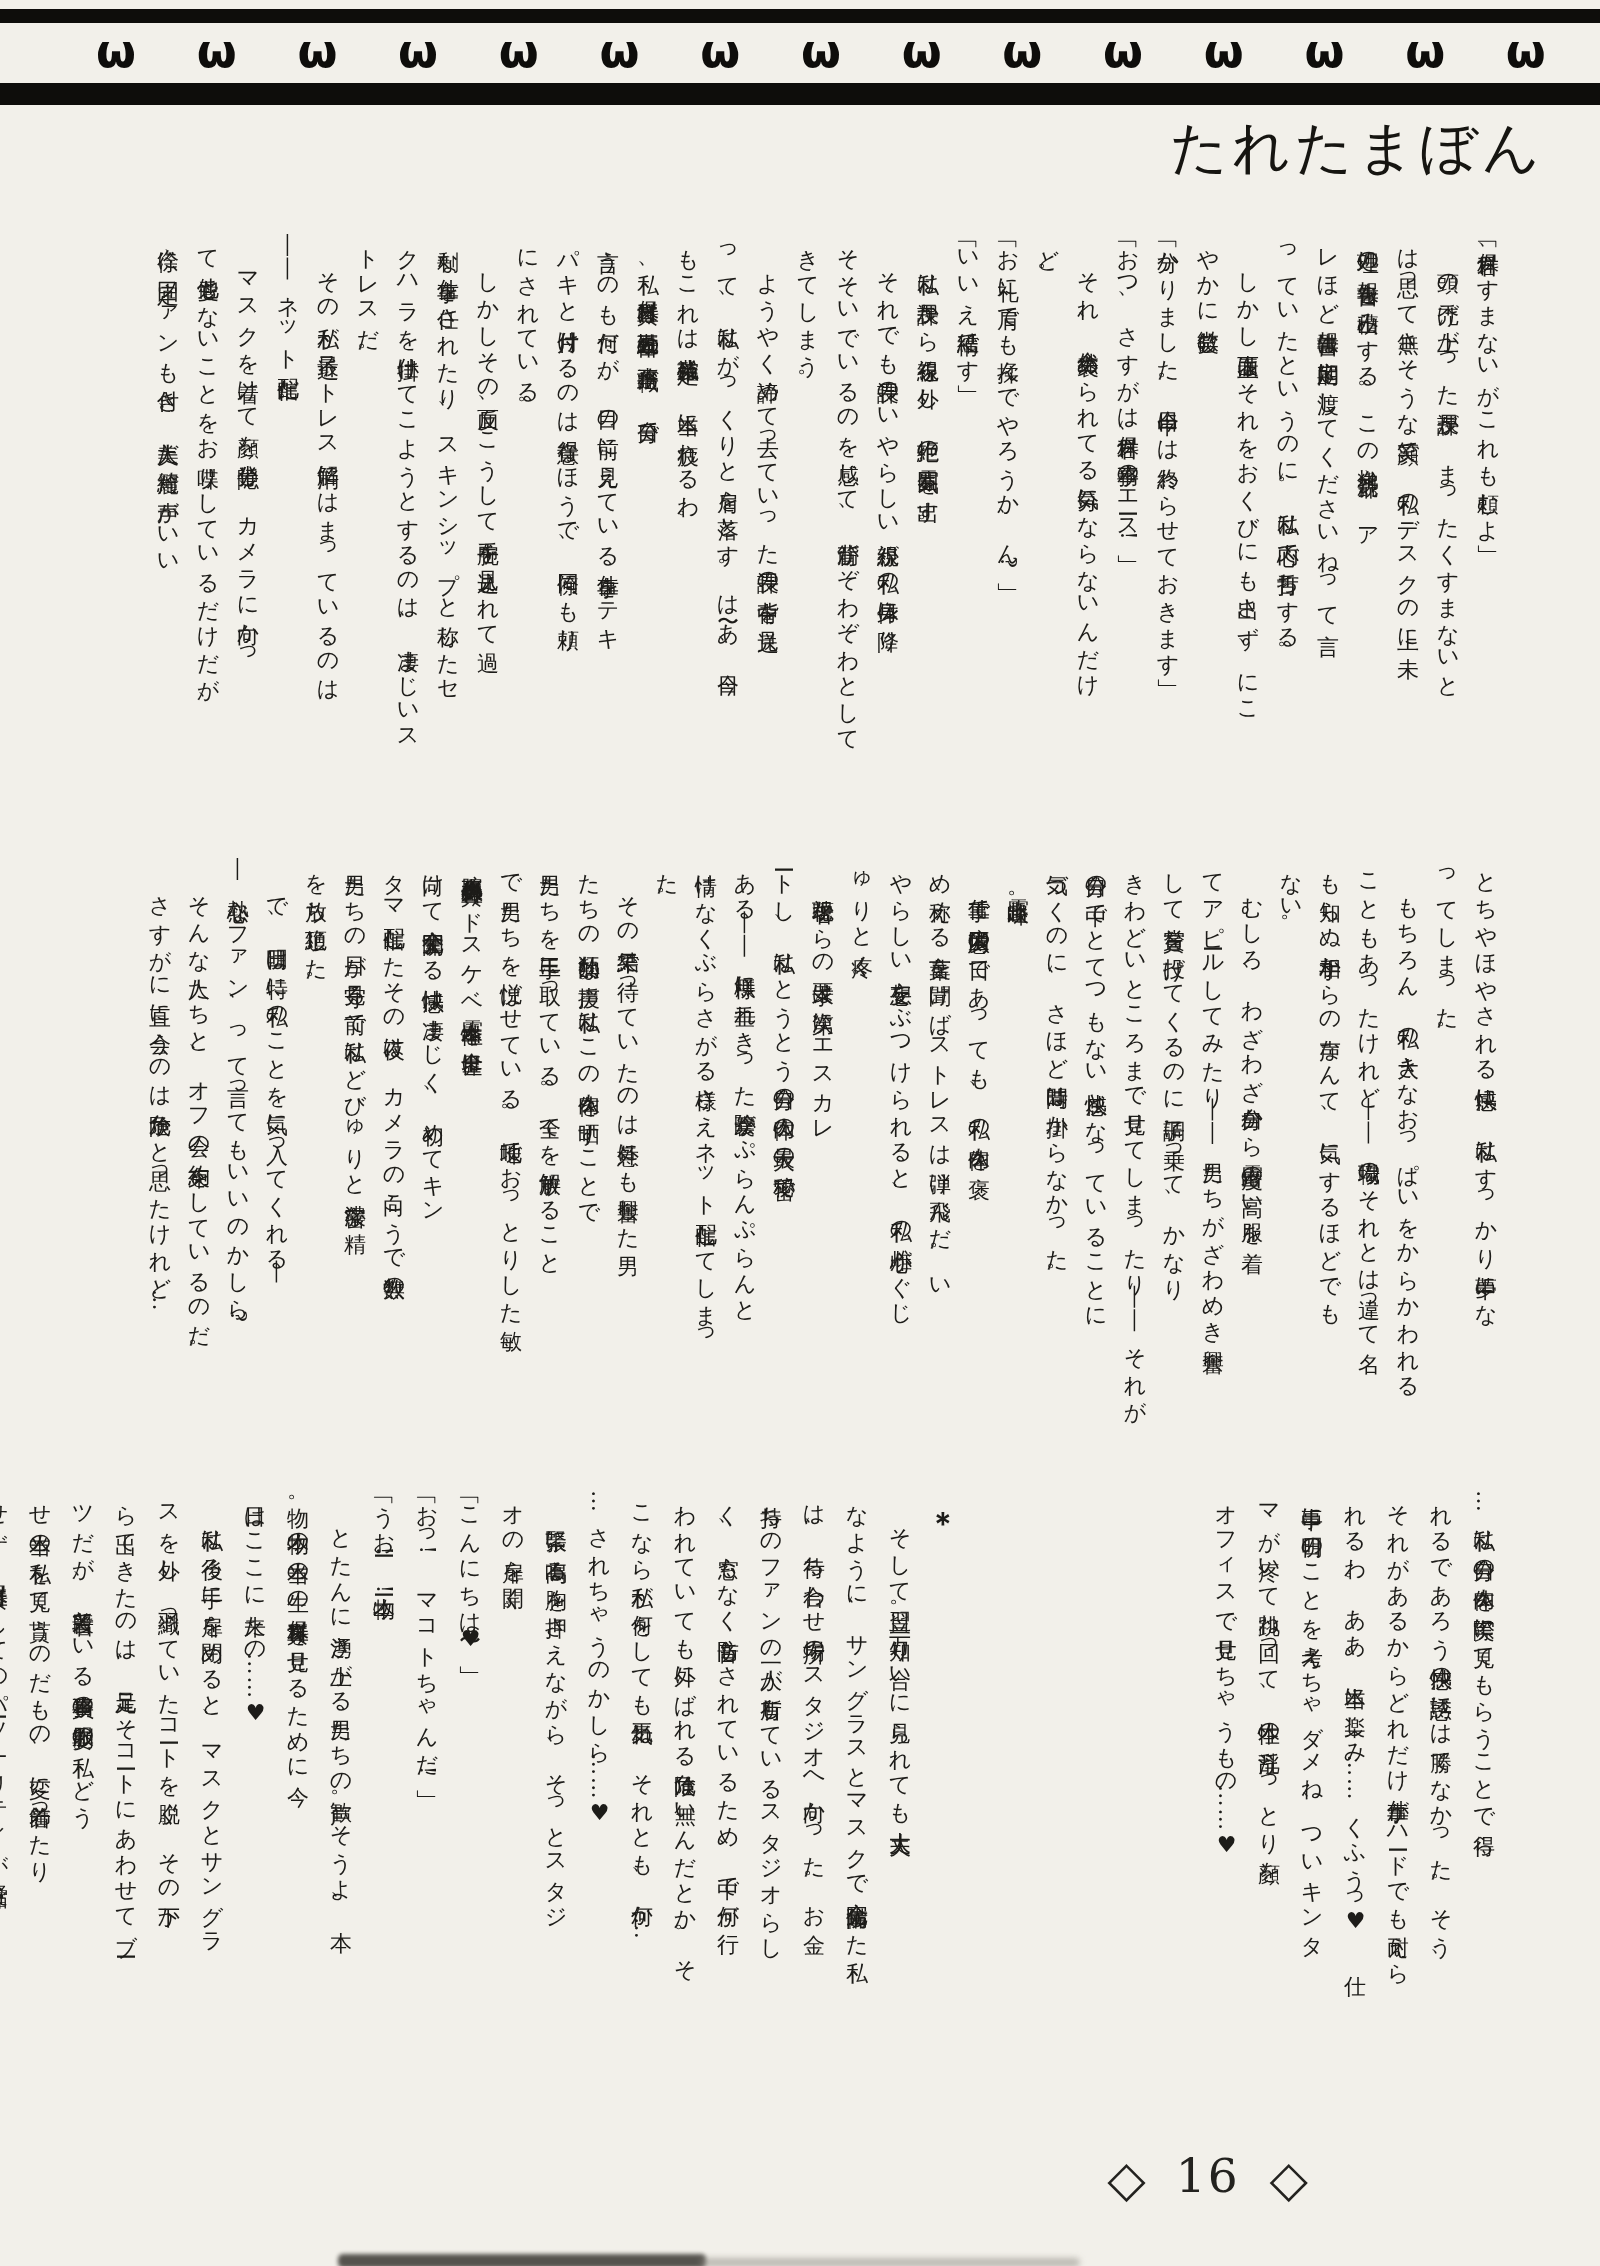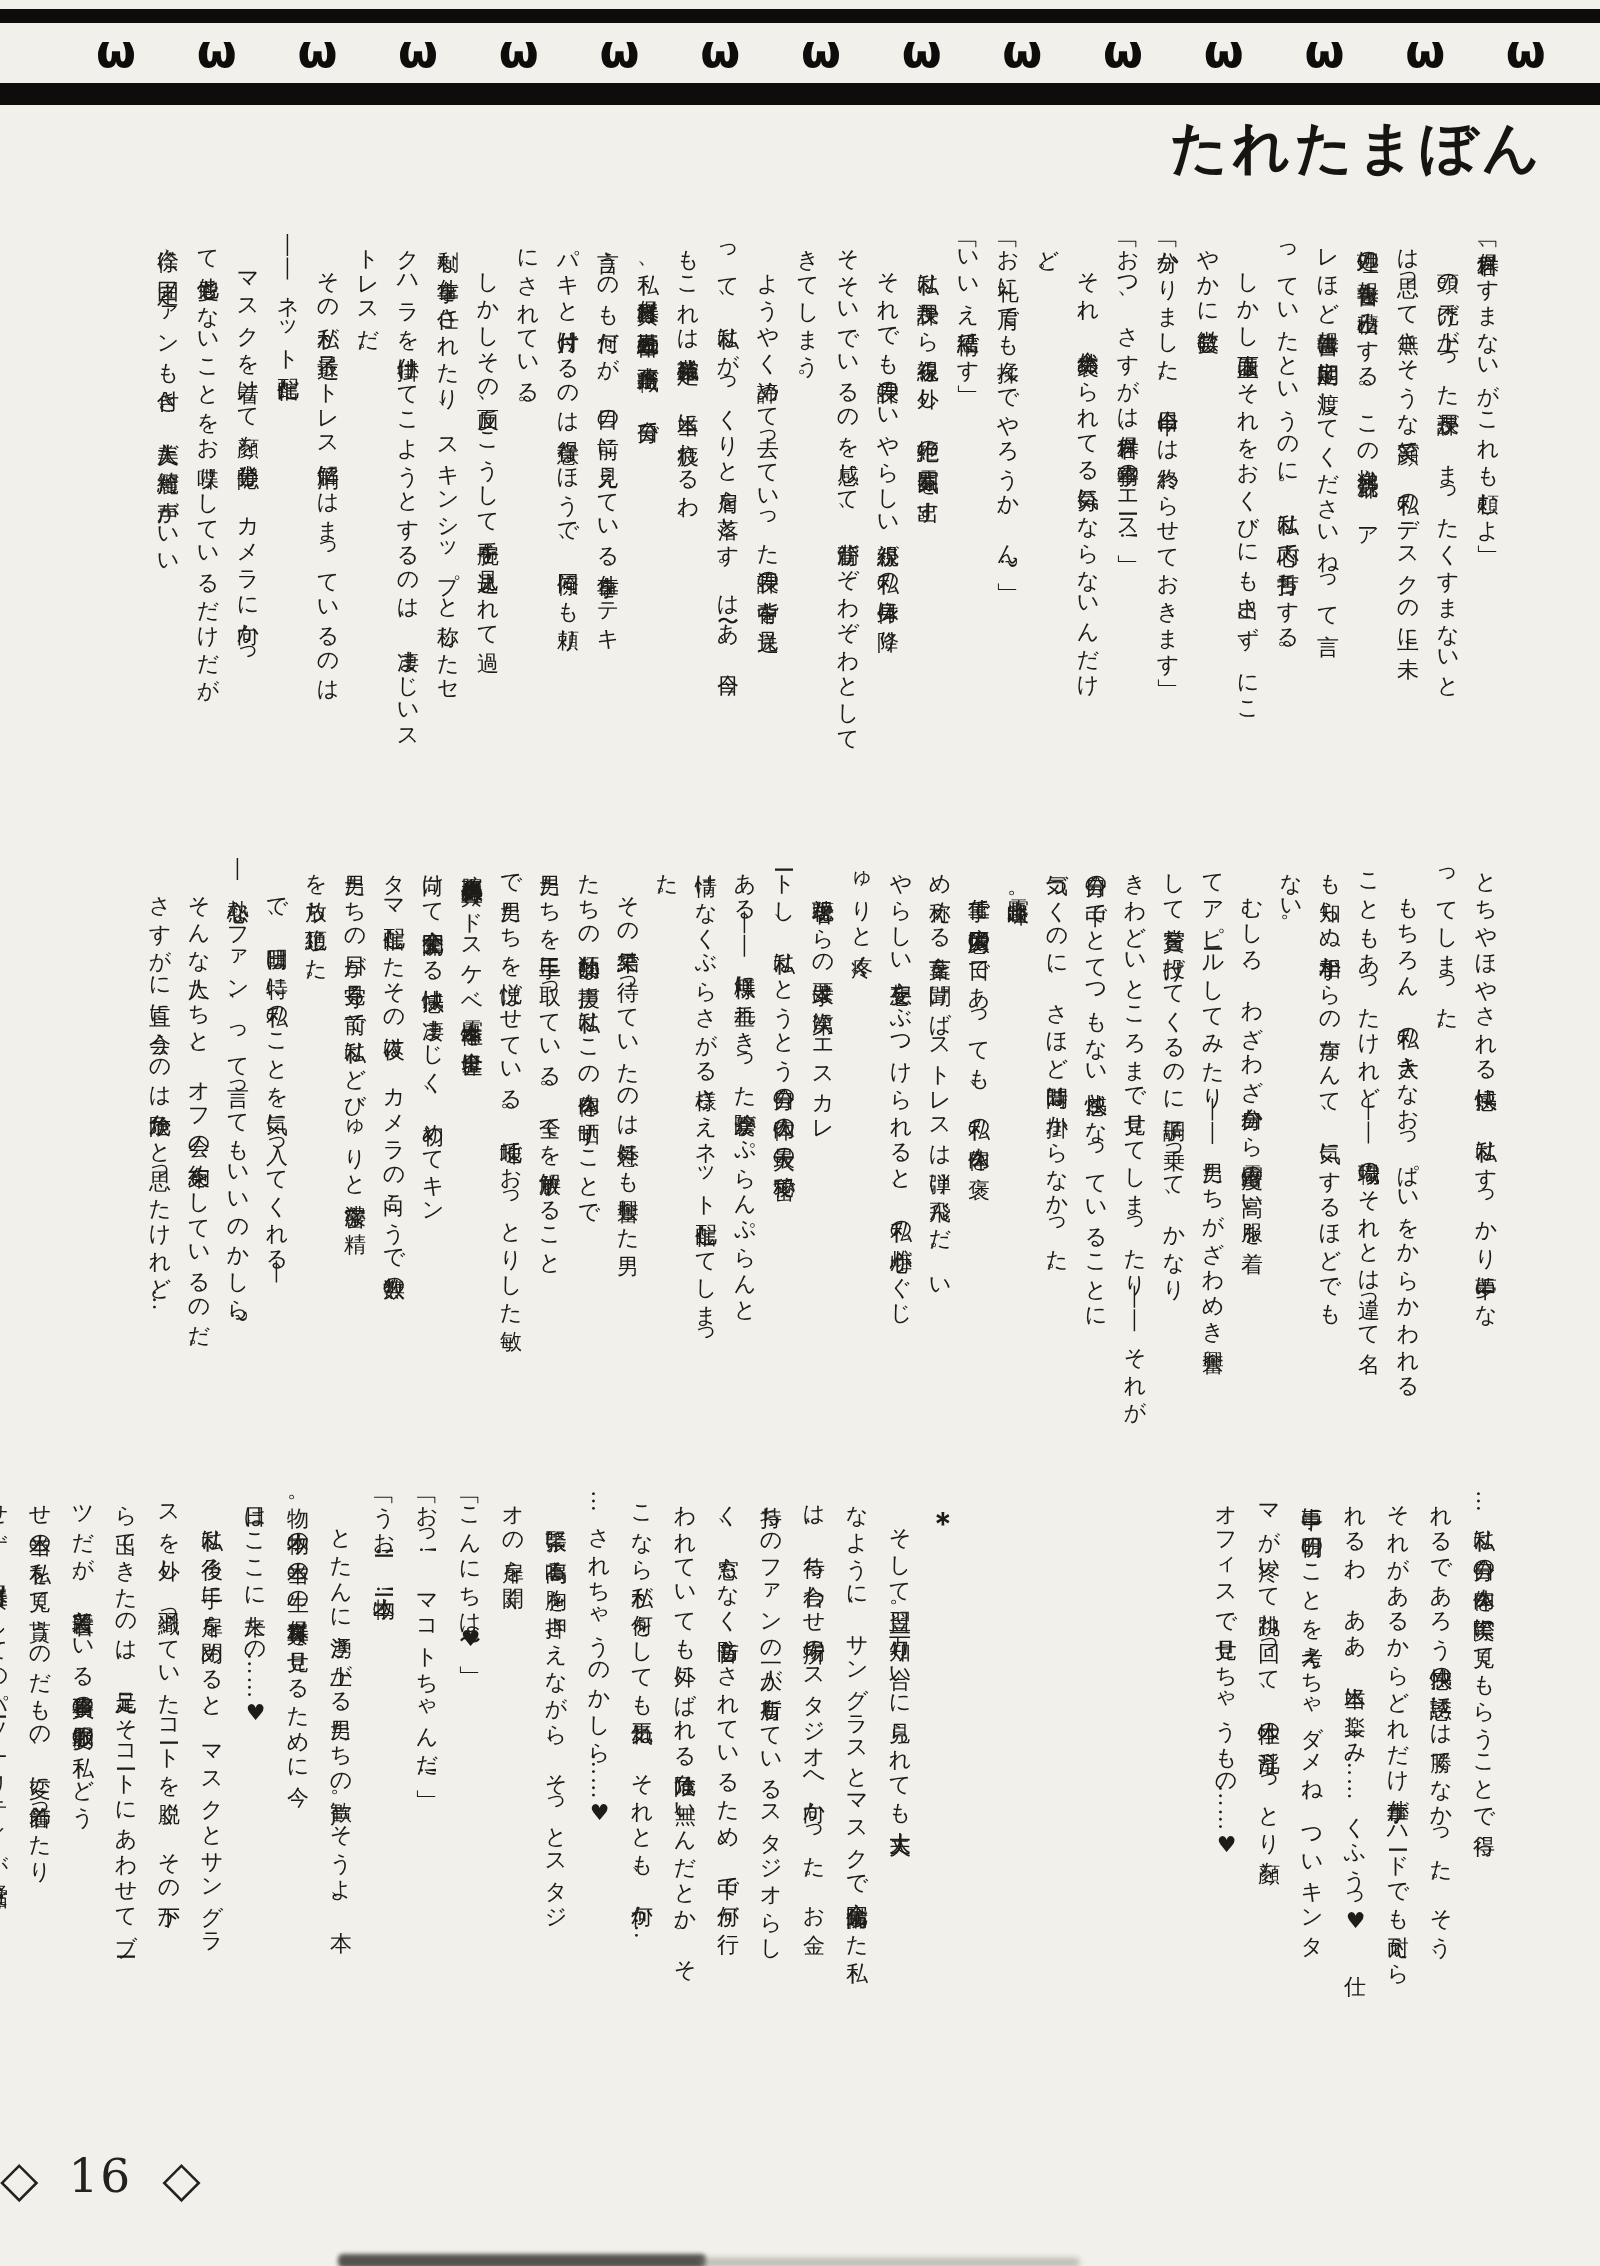--- a/index.html
+++ b/index.html
@@ -39,21 +39,21 @@
     position: absolute;
     top: 83px; left: 0;
     width: 1600px; height: 22px;
     background: #0e0d0b;
   }
   .page-title {
     position: absolute;
     top: 110px; right: 56px;
     margin: 0;
     font-size: 57px;
-    font-weight: 700;
+    font-weight: 400;
     letter-spacing: 4px;
     color: #161511;
   }
   .band {
     position: absolute;
     writing-mode: vertical-rl;
     text-orientation: mixed;
     font-size: 22px;
     letter-spacing: 1.5px;
     color: #1d1c19;
@@ -69,21 +69,21 @@
   .band-3 .col { line-height: 43px; }
   .col.divider {
     padding-block-start: 240px;
     font-size: 30px;
     font-weight: 700;
   }
   .footer {
     position: absolute;
     top: 2148px; left: 0;
     width: 1308px;
-    text-align: left;
+    text-align: right;
     font-size: 46px;
     color: #23221f;
   }
   .footer .diamond {
     font-size: 50px;
     vertical-align: -4px;
   }
   .footer .page-num {
     display: inline-block;
     margin: 0 30px;

